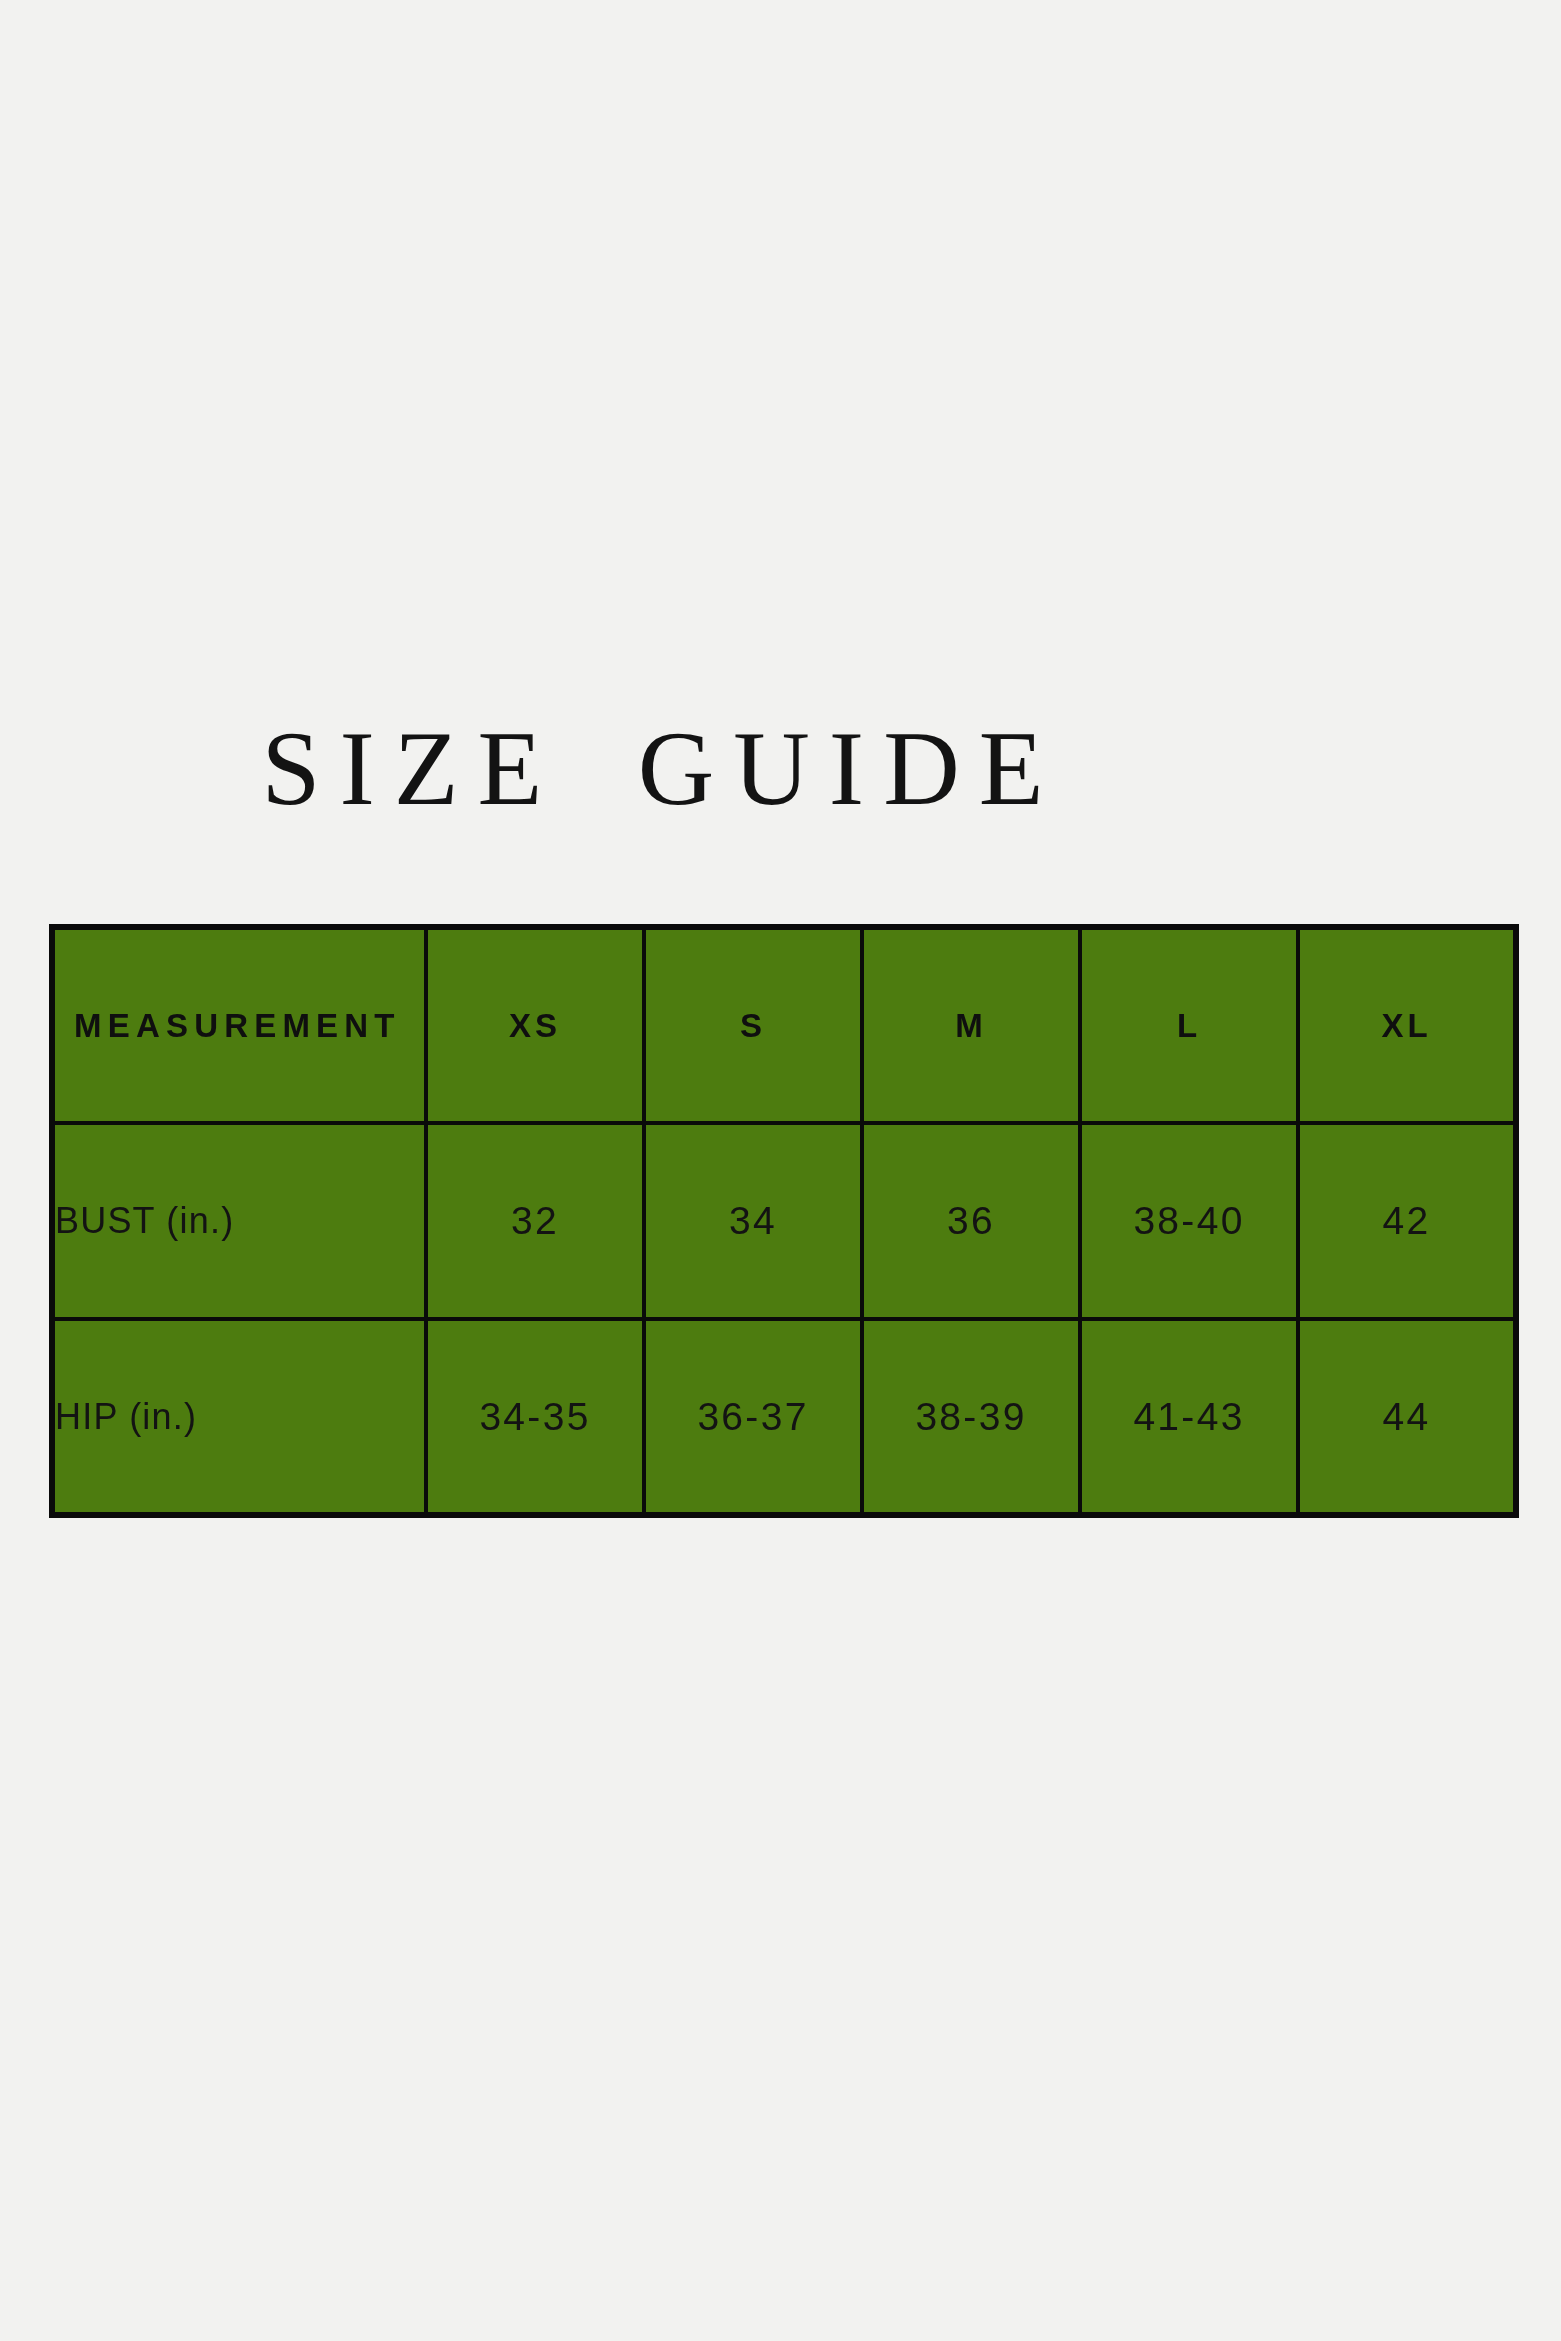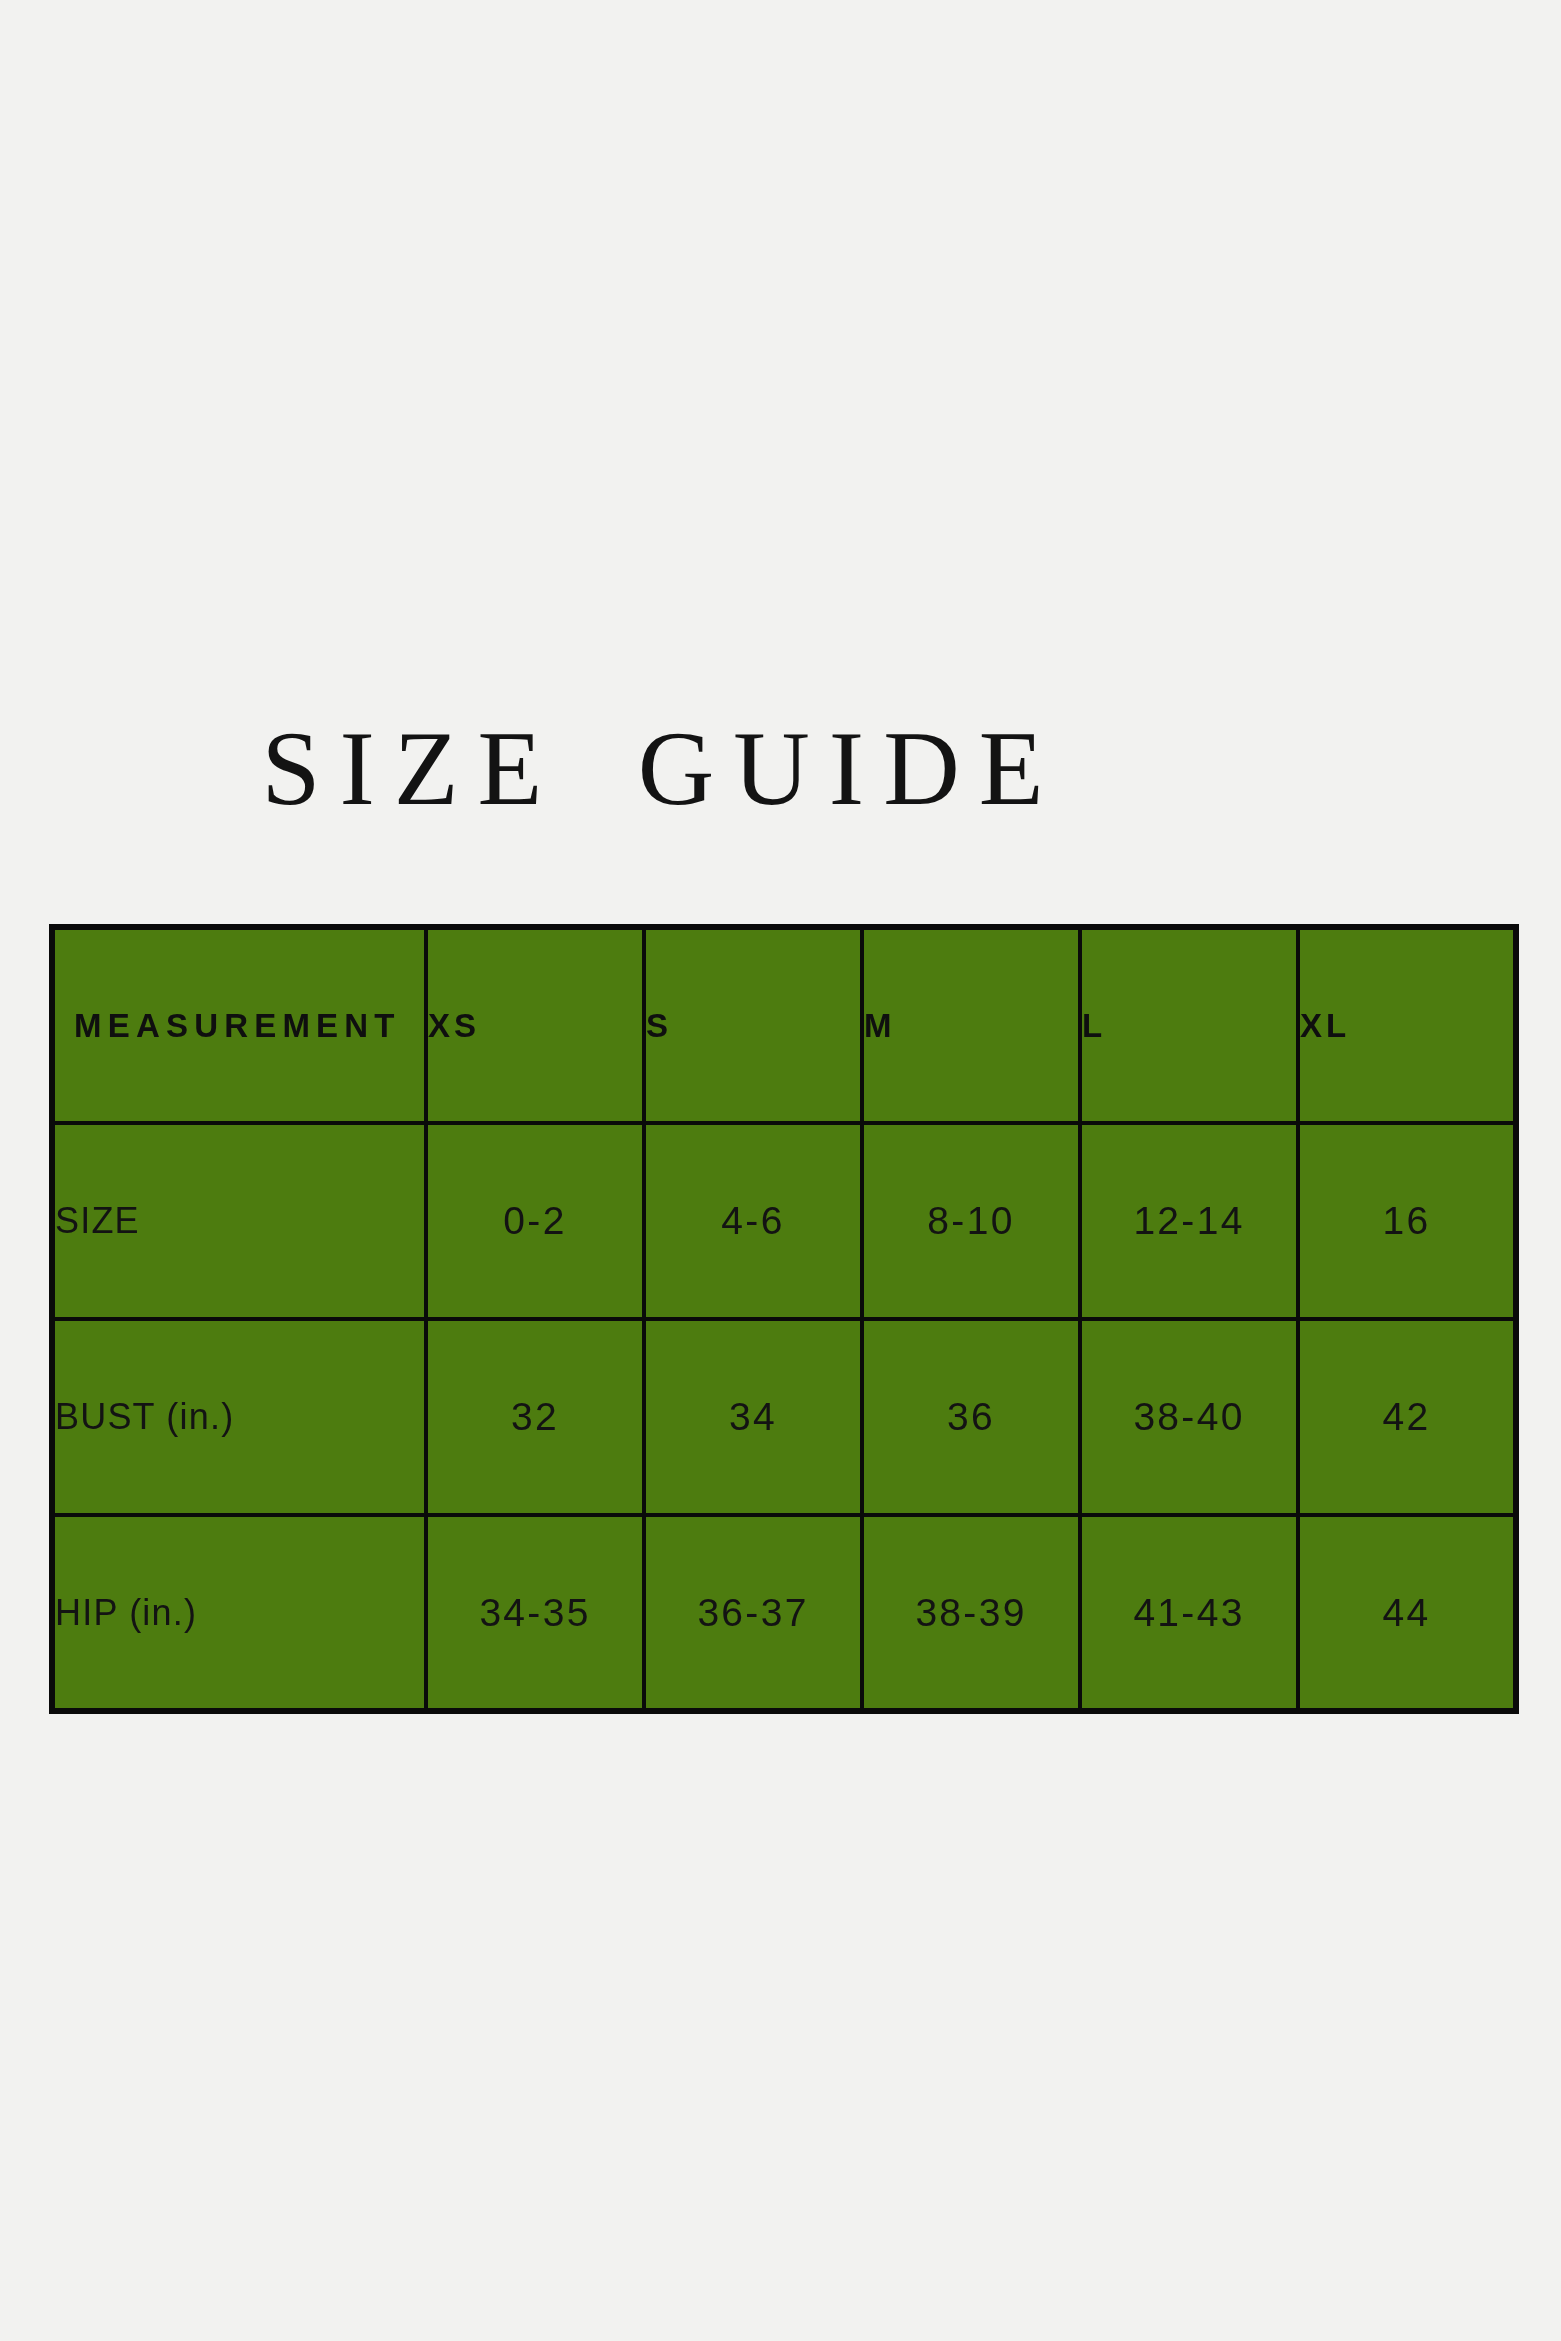--- a/index.html
+++ b/index.html
@@ -52,21 +52,21 @@
     background: #4d7c0f;
     vertical-align: middle;
     padding: 0;
   }
   table.size-table tr { height: 196px; }
 
   th.col-header {
     font-size: 33px;
     font-weight: 700;
     letter-spacing: 3.9px;
-    text-align: left;
+    text-align: center;
     color: #0f0f0f;
   }
   th.col-header.first {
     text-align: left;
     padding-left: 19px;
     letter-spacing: 6.2px;
   }
 
   td.row-label {
     font-size: 36px;
@@ -103,28 +103,20 @@
       <th class="col-header first">MEASUREMENT</th>
       <th class="col-header">XS</th>
       <th class="col-header">S</th>
       <th class="col-header">M</th>
       <th class="col-header">L</th>
       <th class="col-header">XL</th>
     </tr>
   </thead>
   <tbody>
     <tr>
-      <td class="row-label">SIZE</td>
-      <td class="value-cell">0-2</td>
-      <td class="value-cell">4-6</td>
-      <td class="value-cell">8-10</td>
-      <td class="value-cell">12-14</td>
-      <td class="value-cell">16</td>
-    </tr>
-    <tr>
       <td class="row-label">BUST (in.)</td>
       <td class="value-cell">32</td>
       <td class="value-cell">34</td>
       <td class="value-cell">36</td>
       <td class="value-cell">38-40</td>
       <td class="value-cell">42</td>
     </tr>
     <tr>
       <td class="row-label">HIP (in.)</td>
       <td class="value-cell">34-35</td>

